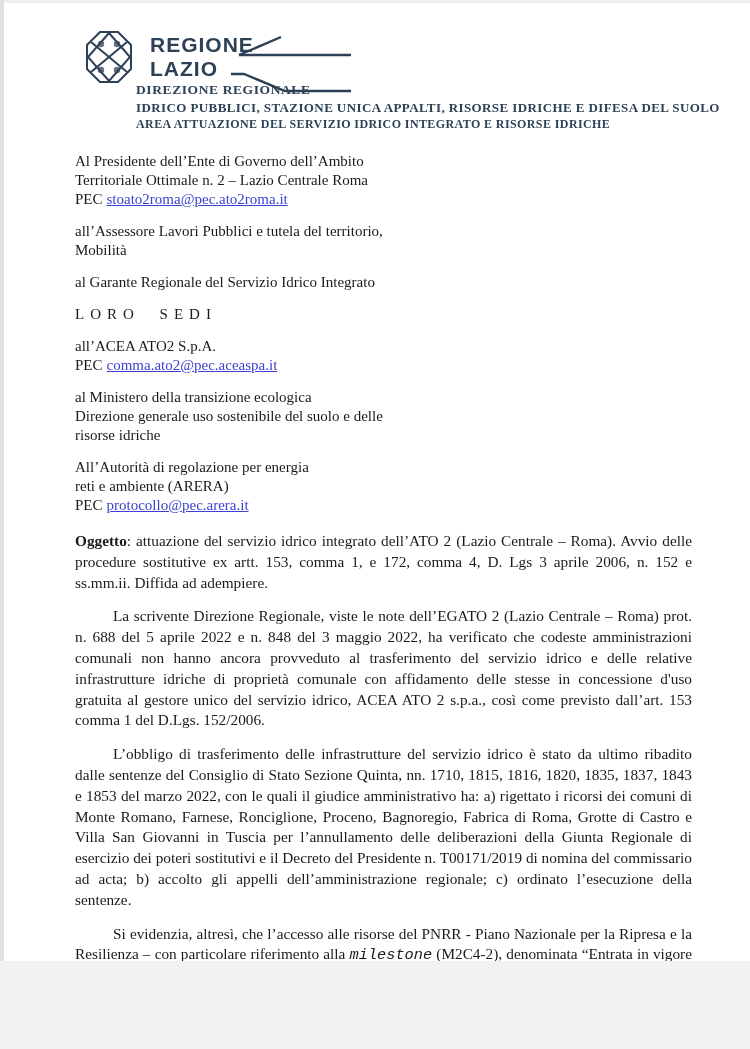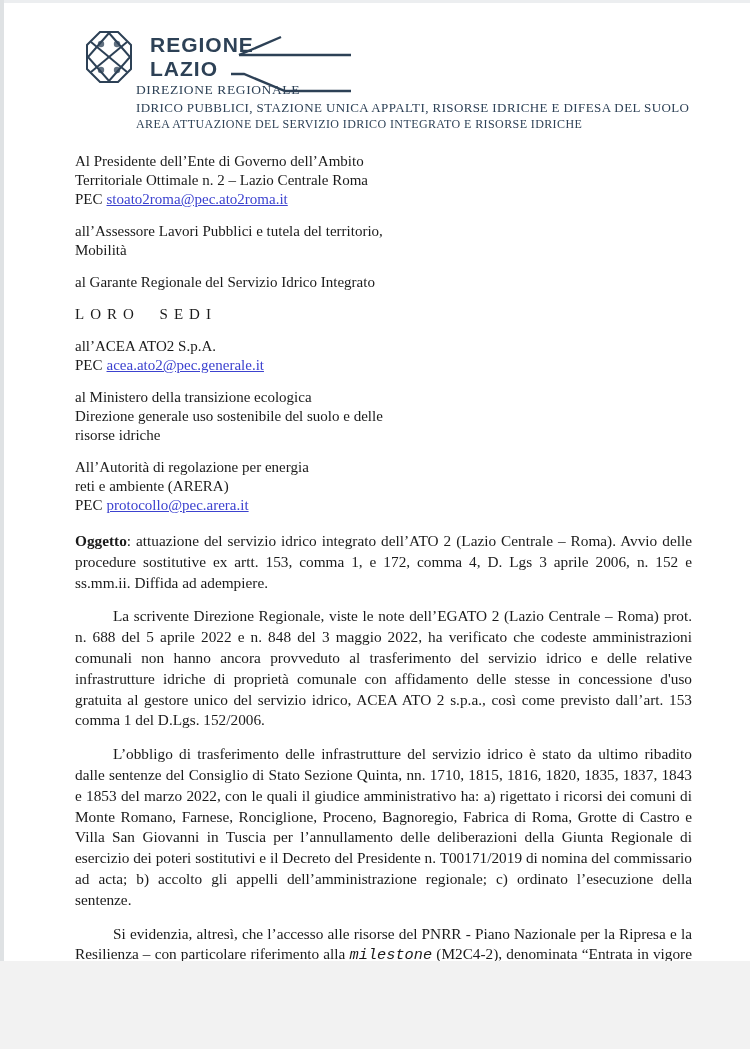--- a/index.html
+++ b/index.html
@@ -21,20 +21,21 @@
     position:absolute;left:150px;top:33px;
     font-family:"Liberation Sans", sans-serif;
     font-weight:700;color:#2d4156;
     font-size:21px;line-height:24px;letter-spacing:1px;
   }
   .zigzag{position:absolute;left:229px;top:33px;}
   .hdr-line{
     position:absolute;left:136px;
     color:#2d4156;
     font-family:"Liberation Serif", serif;
+    font-weight:bold;
   }
   .hdr-direction{top:82px;font-size:13.5px;letter-spacing:.6px;}
   .hdr-dept1{top:100px;font-size:13px;letter-spacing:.4px;}
   .hdr-dept2{top:117px;font-size:12px;letter-spacing:.4px;}
 
   
   .letter{position:absolute;left:75px;top:152px;width:617px;}
   .recipients{font-size:15px;line-height:19px;}
   .rgroup{margin-bottom:13px;}
   .rgroup.loro-sedi{letter-spacing:6px;word-spacing:10px;}
@@ -118,21 +119,21 @@
       <div class="rgroup">
         <div>al Garante Regionale del Servizio Idrico Integrato</div>
       </div>
 
       <div class="rgroup loro-sedi">
         <div>LORO SEDI</div>
       </div>
 
       <div class="rgroup">
         <div>all’ACEA ATO2 S.p.A.</div>
-        <div><span class="pec-label">PEC</span><a class="pec">acea.ato2@pec.generale.it</a></div>
+        <div><span class="pec-label">PEC</span><a class="pec">comma.ato2@pec.aceaspa.it</a></div>
       </div>
 
       <div class="rgroup">
         <div>al Ministero della transizione ecologica</div>
         <div>Direzione generale uso sostenibile del suolo e delle</div>
         <div>risorse idriche</div>
       </div>
 
       <div class="rgroup">
         <div>All’Autorità di regolazione per energia</div>

